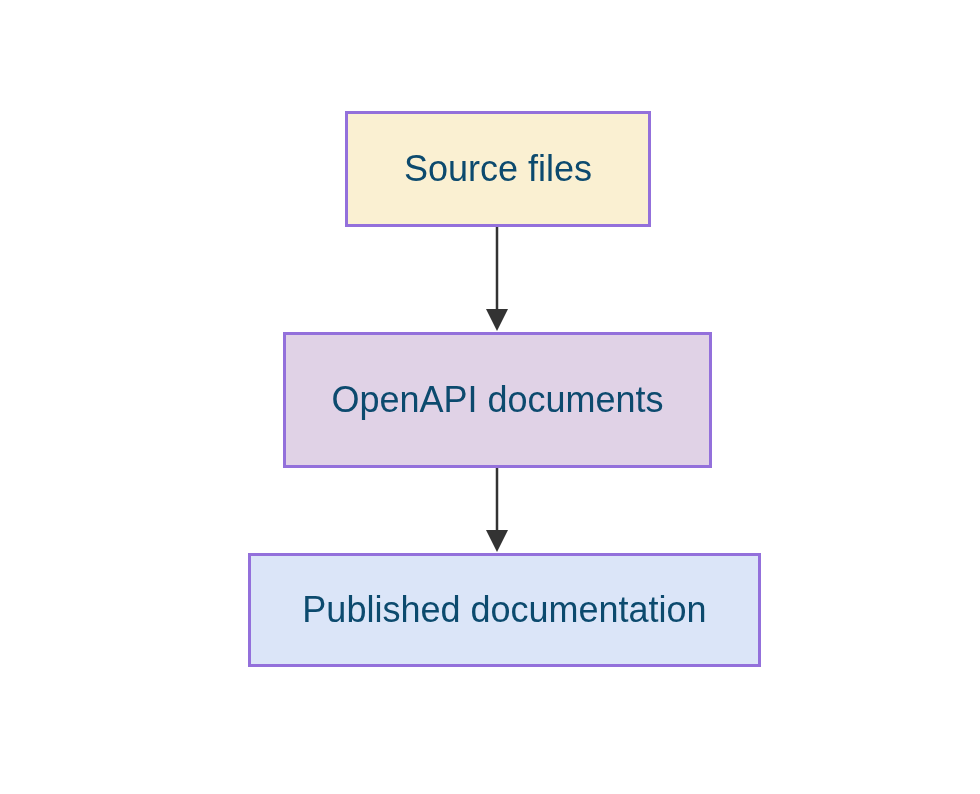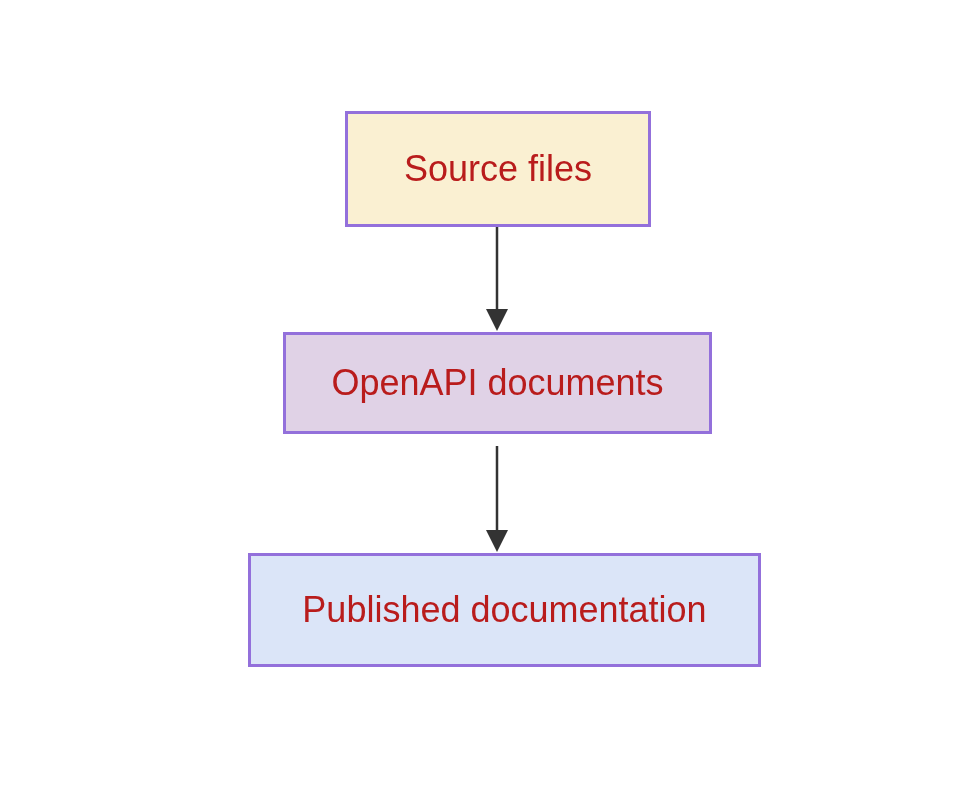--- a/index.html
+++ b/index.html
@@ -28,41 +28,41 @@
     box-sizing: border-box;
     border: 3px solid #9370db;
     display: flex;
     align-items: center;
     justify-content: center;
     text-align: center;
   }
   .node-label {
     font-size: 36px;
     line-height: 1.2;
-    color: #b91c1c;
+    color: #0c4a6e;
     white-space: nowrap;
   }
 </style>
 </head>
 <body>
 
 <div class="canvas">
 
   <svg class="edges-layer" width="980" height="794" viewBox="0 0 980 794" xmlns="http://www.w3.org/2000/svg">
       <line x1="497" y1="227" x2="497" y2="311" stroke="#333333" stroke-width="2.5"></line>
       <polygon points="486,309 508,309 497,331" fill="#333333"></polygon>
       <line x1="497" y1="446" x2="497" y2="532" stroke="#333333" stroke-width="2.5"></line>
       <polygon points="486,530 508,530 497,552" fill="#333333"></polygon>
     </svg>
 
   <div class="node" style="left: 345px; top: 111px; width: 306px; height: 116px; background: rgb(250, 240, 210); border-color: rgb(147, 112, 219); color: rgb(51, 51, 51);">
     <span class="node-label">Source files</span>
   </div>
 
-  <div class="node" style="left: 283px; top: 332px; width: 429px; height: 102px; background: rgb(224, 210, 230); border-color: rgb(147, 112, 219); color: rgb(51, 51, 51);">
+  <div class="node" style="left: 283px; top: 332px; width: 429px; height: 136px; background: rgb(224, 210, 230); border-color: rgb(147, 112, 219); color: rgb(51, 51, 51);">
     <span class="node-label">OpenAPI documents</span>
   </div>
 
   <div class="node" style="left: 248px; top: 553px; width: 513px; height: 114px; background: rgb(219, 229, 248); border-color: rgb(147, 112, 219); color: rgb(51, 51, 51);">
     <span class="node-label">Published documentation</span>
   </div>
 
 </div>
 
 </body></html>

